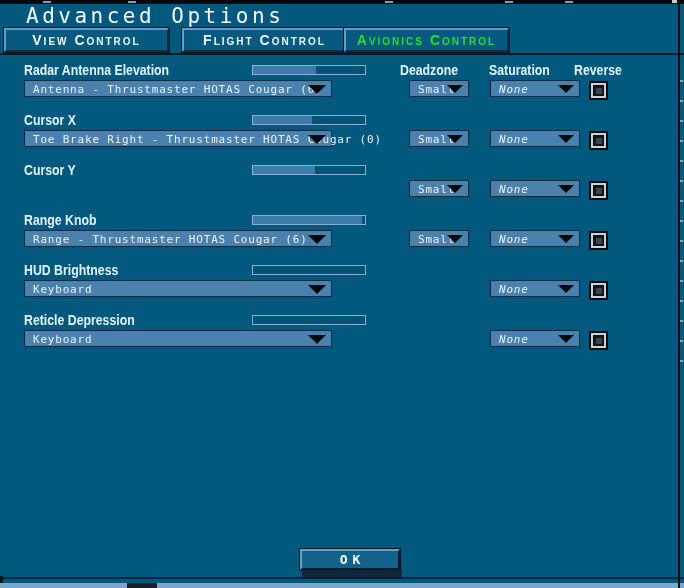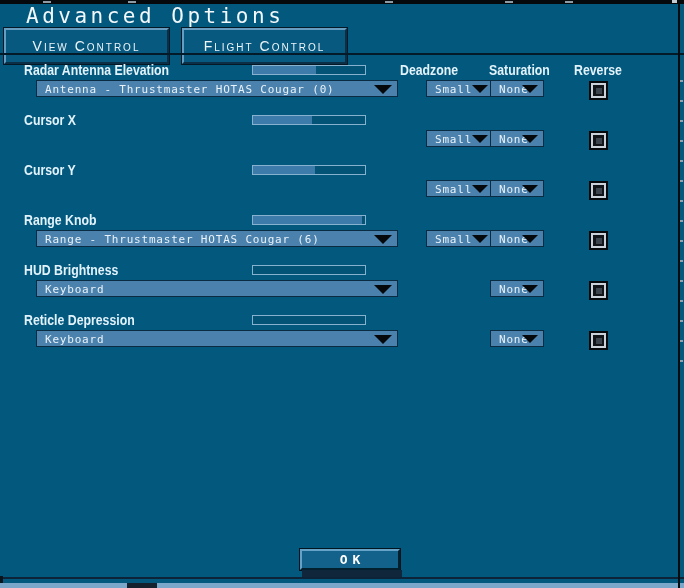--- a/index.html
+++ b/index.html
@@ -17,26 +17,26 @@
   .bottom-dark-seg{position:absolute;left:127px;top:0;width:30px;height:5px;background:#15222e;}
   .bottom-corner{position:absolute;left:0;top:576px;width:3px;height:8px;background:#0a141d;}
   .ok-shadow{position:absolute;left:302px;top:570px;width:100px;height:7px;background:#10263b;}
 
   .title{position:absolute;left:8px;top:4px;color:#f2f8fb;
          font-family:"DejaVu Sans Mono",monospace;font-weight:normal;font-size:21px;
          letter-spacing:3.5px;white-space:nowrap;margin-left:18px;}
 
   
   .tabbar{position:absolute;left:0;top:28px;width:684px;height:24px;}
-  .tab{position:absolute;top:0;height:36px;width:165px;background:#07597f;
+  .tab{position:absolute;top:0;height:24px;width:165px;background:#07597f;
        border-top:2px solid #669dc0;border-left:2px solid #669dc0;
        border-bottom:2px solid #0b2f47;border-right:2px solid #0b2f47;
        box-shadow:0 0 0 1px #041826;box-sizing:border-box;
        display:flex;align-items:center;justify-content:center;cursor:pointer;
-       color:#eef5f9;font-variant:small-caps;font-weight:normal;font-size:14px;letter-spacing:2px;}
+       color:#eef5f9;font-variant:small-caps;font-weight:bold;font-size:14px;letter-spacing:2px;}
   .tab.active{color:#22e02e;}
   .tab-underline{position:absolute;left:0;top:53px;width:684px;height:2px;background:#031a29;}
 
   
   .clabel{position:absolute;color:#e2f3fc;font-weight:bold;font-size:15px;white-space:nowrap;
           transform:scaleX(.82);transform-origin:0 50%;}
 
   
   .row{position:absolute;left:0;width:684px;height:50px;}
   .row .clabel{left:24px;top:3px;}
@@ -45,23 +45,23 @@
   .slider-fill{height:100%;background:#3c7baa;}
 
   .dd{position:absolute;top:22px;height:17px;background:#4a81ad;border:1px solid #0a2c42;
       box-sizing:border-box;cursor:pointer;
       font-family:"DejaVu Sans Mono",monospace;font-size:11px;color:#eaf3f9;}
   .dd-text{position:absolute;left:8px;top:2px;letter-spacing:.8px;white-space:nowrap;}
   .arrow{position:absolute;right:5px;top:4px;width:0;height:0;
          border-left:9px solid transparent;border-right:9px solid transparent;
          border-top:9px solid #05090c;}
   .dd-small .arrow{border-left-width:8px;border-right-width:8px;border-top-width:8px;}
-  .dd-main{left:36px;width:362px;}
-  .dd-deadzone{left:426px;width:68px;}
-  .dd-saturation{left:490px;width:54px;}
+  .dd-main{left:24px;width:308px;}
+  .dd-deadzone{left:409px;width:60px;}
+  .dd-saturation{left:490px;width:90px;font-style:italic;}
 
   .checkbox{position:absolute;left:589px;top:23px;width:19px;height:19px;background:#06090c;
             display:flex;align-items:center;justify-content:center;cursor:pointer;}
   .cb-silver{width:15px;height:15px;background:#c9d2da;display:flex;align-items:center;justify-content:center;}
   .cb-dark{width:11px;height:11px;background:#111519;display:flex;align-items:center;justify-content:center;}
   .cb-center{width:6px;height:6px;background:#3c444e;}
 
   
   .hdr-deadzone{left:400px;top:61px;}
   .hdr-saturation{left:489px;top:61px;}
@@ -87,20 +87,21 @@
     <div class="top-dash" style="left:505px"></div>
     <div class="top-dash" style="left:565px"></div>
     <div class="top-tick"></div>
   </div>
 
   <div class="title">Advanced Options</div>
 
   <div class="tabbar">
     <div class="tab" style="left:4px">View Control</div>
     <div class="tab" style="left:182px">Flight Control</div>
+    <div class="tab active" style="left:344px">Avionics Control</div>
   </div>
   <div class="tab-underline"></div>
 
   <div class="clabel hdr-deadzone">Deadzone</div>
   <div class="clabel hdr-saturation">Saturation</div>
   <div class="clabel hdr-reverse">Reverse</div>
 
   <div class="row" style="top:58px">
     <div class="clabel">Radar Antenna Elevation</div>
     <div class="slider">
@@ -124,20 +125,24 @@
           <div class="cb-center"></div>
         </div>
       </div>
     </div>
   </div>
 
   <div class="row" style="top:108px">
     <div class="clabel">Cursor X</div>
     <div class="slider">
       <div class="slider-fill" style="width: 53%;"></div>
+    </div>
+    <div class="dd dd-main">
+      <span class="dd-text">Toe Brake Right - Thrustmaster HOTAS Cougar (0)</span>
+      <span class="arrow"></span>
     </div>
     <div class="dd dd-small dd-deadzone">
       <span class="dd-text">Small</span>
       <span class="arrow"></span>
     </div>
     <div class="dd dd-small dd-saturation">
       <span class="dd-text">None</span>
       <span class="arrow"></span>
     </div>
     <div class="checkbox">

